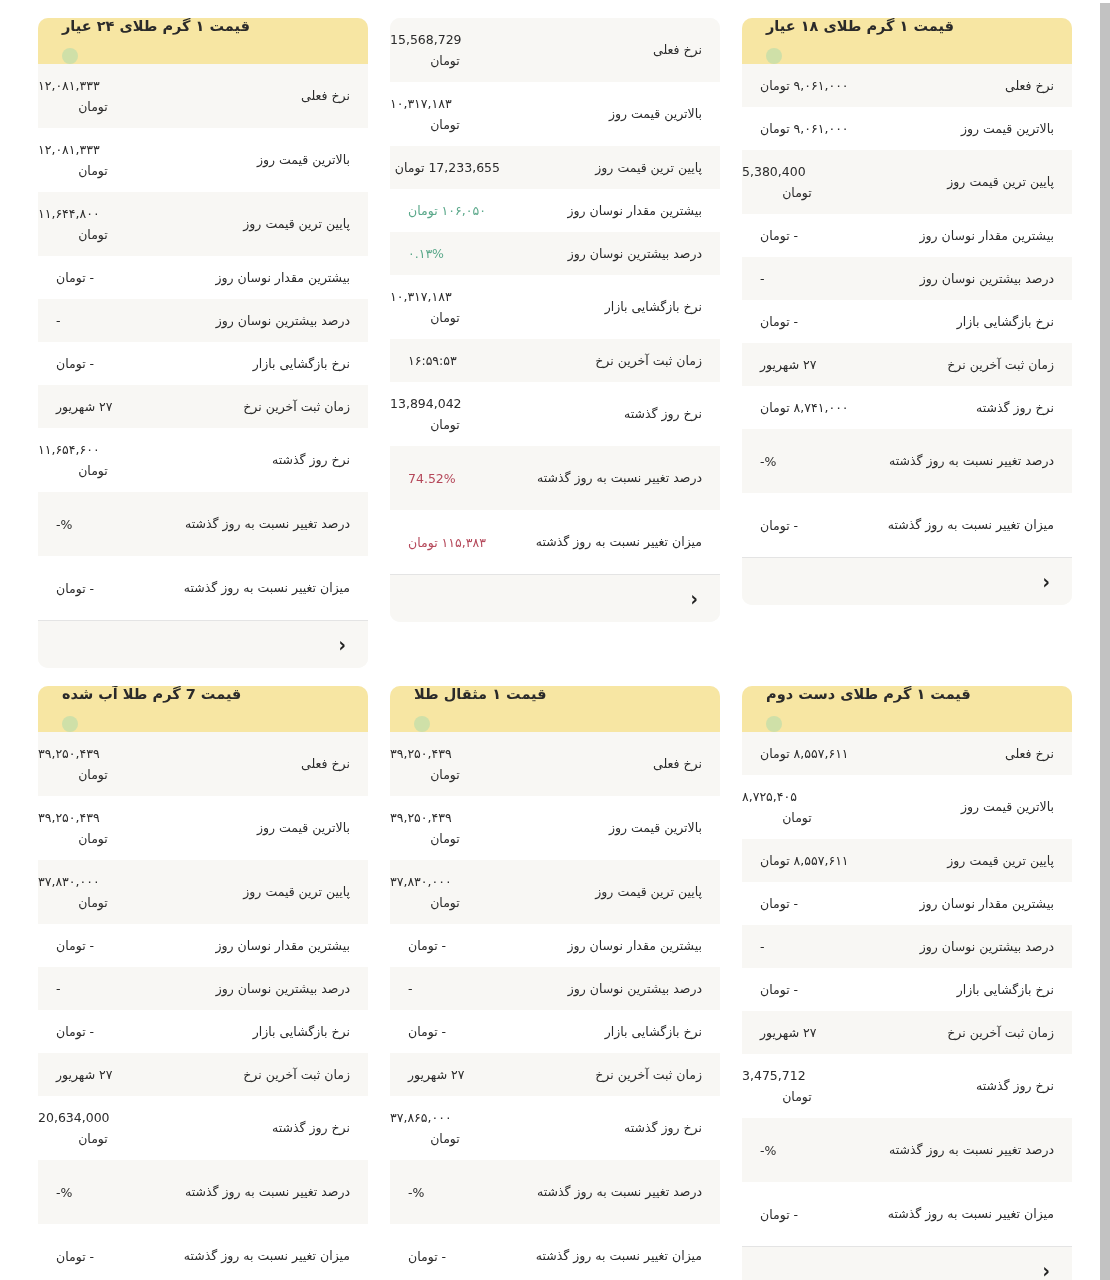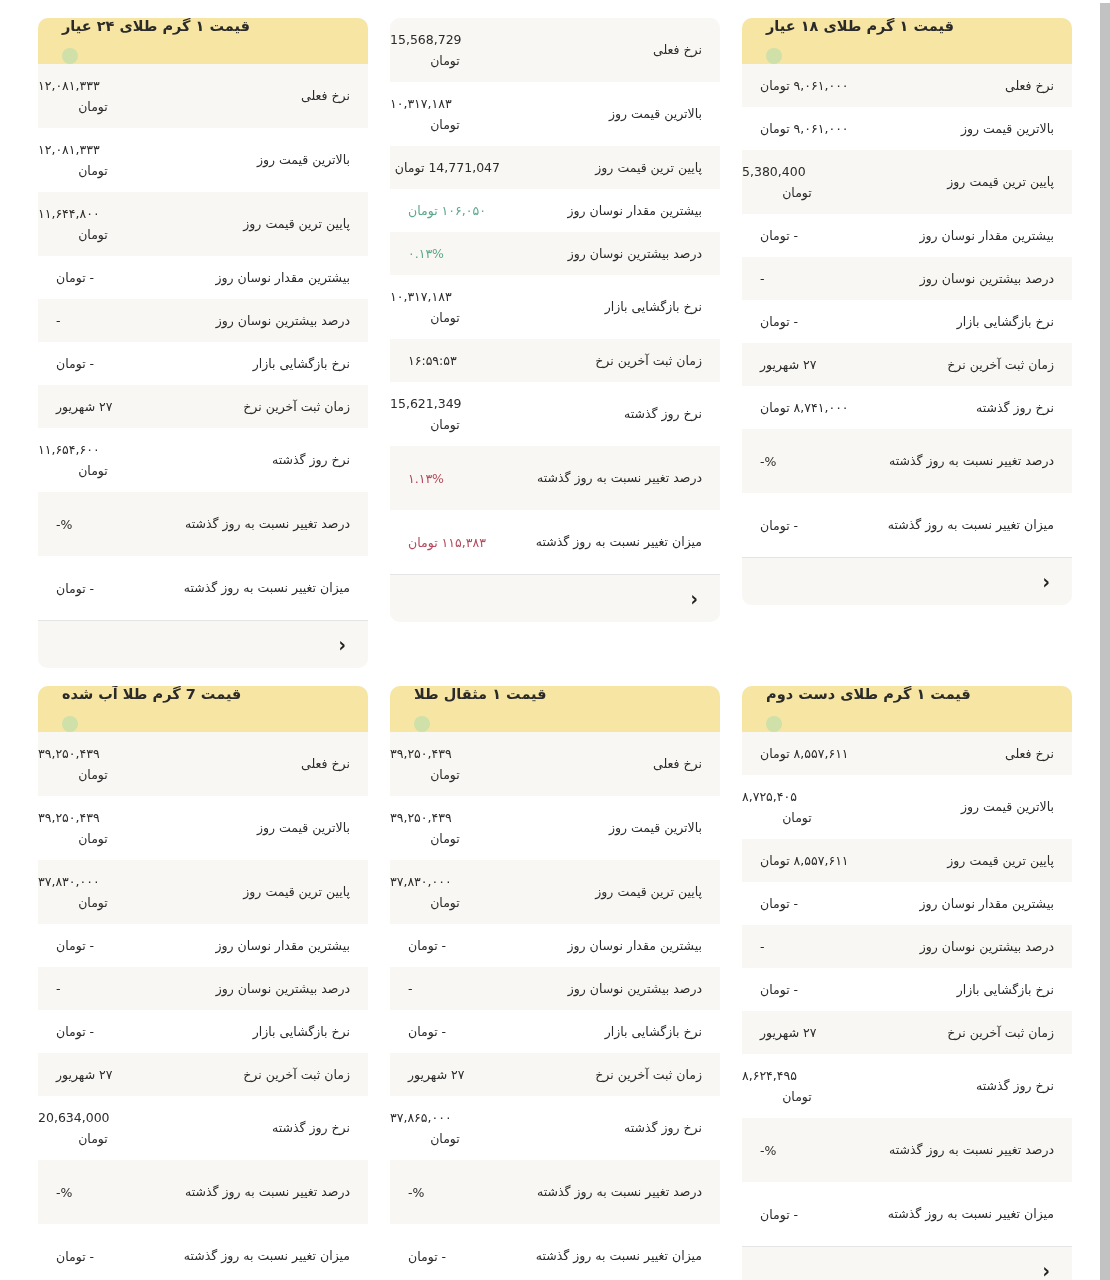--- a/index.html
+++ b/index.html
@@ -122,21 +122,21 @@
         <div class="row" style="height:64px">
         <div class="row-label">بالاترین قیمت روز</div>
         <div class="row-value">
           <span class="num">۱۰,۳۱۷,۱۸۳</span>
           <span class="unit">تومان</span>
           </div>
       </div>
         <div class="row" style="height:43px">
         <div class="row-label">پایین ترین قیمت روز</div>
         <div class="row-value single">
-          <span>14,771,047</span>
+          <span>17,233,655</span>
           <span>تومان</span></div>
       </div>
         <div class="row" style="height:43px">
         <div class="row-label">بیشترین مقدار نوسان روز</div>
         <div class="row-value single green">
           <span>۱۰۶,۰۵۰ تومان</span></div>
       </div>
         <div class="row" style="height:43px">
         <div class="row-label">درصد بیشترین نوسان روز</div>
         <div class="row-value single green">
@@ -150,28 +150,28 @@
           </div>
       </div>
         <div class="row" style="height:43px">
         <div class="row-label">زمان ثبت آخرین نرخ</div>
         <div class="row-value single ">
           <span>۱۶:۵۹:۵۳</span></div>
       </div>
         <div class="row" style="height:64px">
         <div class="row-label">نرخ روز گذشته</div>
         <div class="row-value">
-          <span class="num">15,621,349</span>
+          <span class="num">13,894,042</span>
           <span class="unit">تومان</span>
           </div>
       </div>
         <div class="row" style="height:64px">
         <div class="row-label">درصد تغییر نسبت به روز گذشته</div>
         <div class="row-value single red">
-          <span>۱.۱۳%</span></div>
+          <span>74.52%</span></div>
       </div>
         <div class="row" style="height:64px">
         <div class="row-label">میزان تغییر نسبت به روز گذشته</div>
         <div class="row-value single red">
           <span>۱۱۵,۳۸۳ تومان</span></div>
       </div>
       </div>
       <div class="footer">
       <span class="chev">‹</span>
     </div>
@@ -286,21 +286,21 @@
           <span>- تومان</span></div>
       </div>
         <div class="row" style="height:43px">
         <div class="row-label">زمان ثبت آخرین نرخ</div>
         <div class="row-value single ">
           <span>۲۷ شهریور</span></div>
       </div>
         <div class="row" style="height:64px">
         <div class="row-label">نرخ روز گذشته</div>
         <div class="row-value">
-          <span class="num">۸,۶۲۴,۴۹۵</span>
+          <span class="num">3,475,712</span>
           <span class="unit">تومان</span>
           </div>
       </div>
         <div class="row" style="height:64px">
         <div class="row-label">درصد تغییر نسبت به روز گذشته</div>
         <div class="row-value single ">
           <span>%-</span></div>
       </div>
         <div class="row" style="height:64px">
         <div class="row-label">میزان تغییر نسبت به روز گذشته</div>

